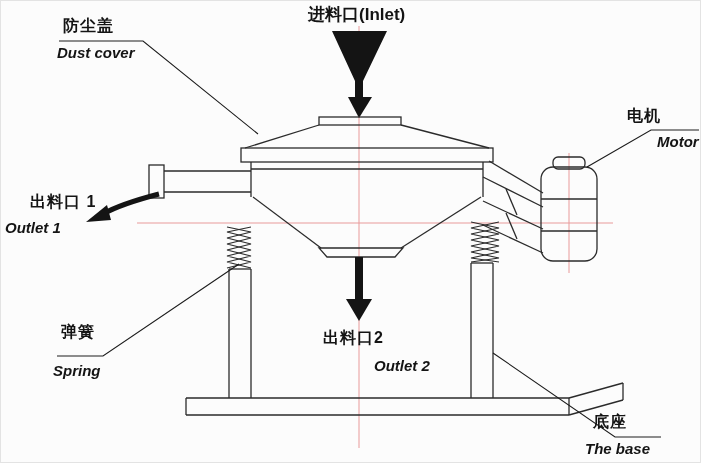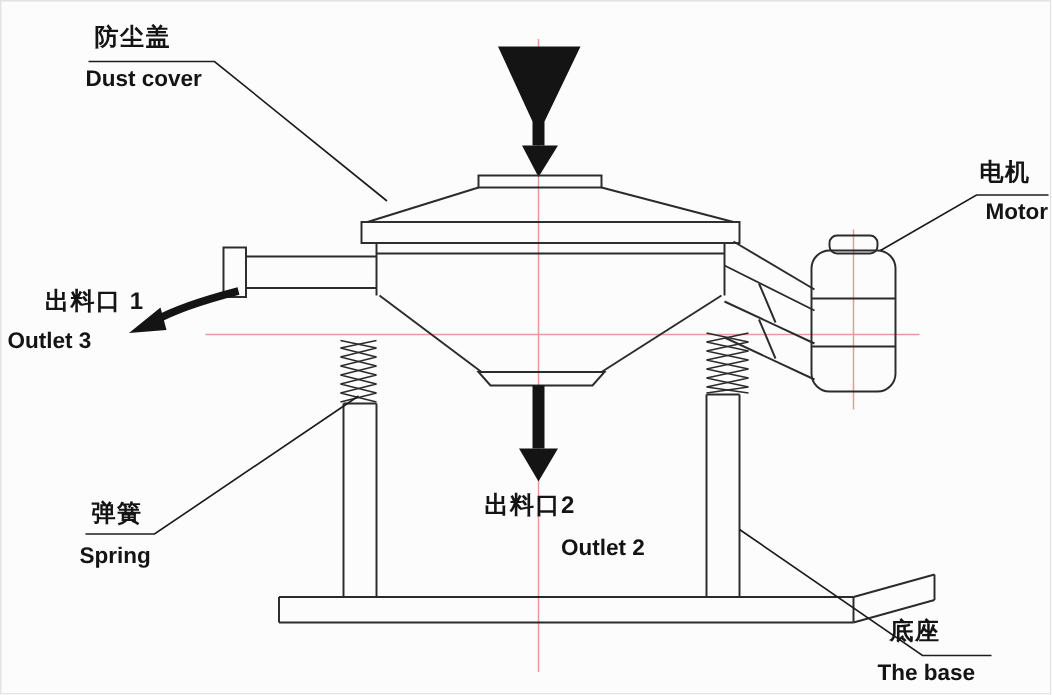--- a/index.html
+++ b/index.html
@@ -8,21 +8,21 @@
     background:#fcfcfc;
     font-family:"Liberation Sans","DejaVu Sans",sans-serif;
     overflow:hidden;border:1px solid #e3e3e3;box-sizing:border-box;
   }
   .canvas svg{position:absolute;left:0;top:0;}
   .lbl{
     position:absolute;color:#141414;font-weight:bold;
     white-space:nowrap;line-height:1.1;user-select:none;
   }
   .zh{font-size:16px;letter-spacing:1px;}
-  .en{font-size:15px;}
+  .en{font-size:15px;font-style:italic;}
   .big{font-size:17px;}
 </style>
 </head>
 <body>
 
 <div class="canvas">
 
   <svg width="701" height="463" viewBox="0 0 701 463">
 
     <g stroke="#e89a9a" stroke-width="1">
@@ -105,31 +105,32 @@
     </g>
 
     <g fill="none" stroke="#1c1c1c" stroke-width="1.1">
       <polyline points="58,40 142,40 257,133"></polyline>
       <polyline points="698,129 650,129 586,166"></polyline>
       <polyline points="56,355 102,355 238,263"></polyline>
       <polyline points="660,436 614,436 492,352"></polyline>
     </g>
   </svg>
 
+  <div class="lbl big" style="left:307px;top:5px;">进料口(Inlet)</div>
 
   <div class="lbl zh" style="left:62px;top:16px;">防尘盖</div>
   <div class="lbl en" style="left:56px;top:44px;">Dust cover</div>
 
-  <div class="lbl zh" style="left:652px;top:106px;text-align:right;">电机</div>
+  <div class="lbl zh" style="left:626px;top:106px;text-align:right;">电机</div>
   <div class="lbl en" style="left:656px;top:133px;">Motor</div>
 
   <div class="lbl zh" style="left:5px;top:192px;margin-left:24px;">出料口 1</div>
-  <div class="lbl en" style="left:4px;top:219px;">Outlet 3</div>
+  <div class="lbl en" style="left:4px;top:219px;">Outlet 1</div>
 
-  <div class="lbl zh" style="left:60px;top:333px;">弹簧</div>
+  <div class="lbl zh" style="left:60px;top:322px;">弹簧</div>
   <div class="lbl en" style="left:52px;top:362px;">Spring</div>
 
   <div class="lbl zh" style="left:322px;top:328px;text-align:right;">出料口2</div>
   <div class="lbl en" style="left:330px;top:357px;margin-left:43px;">Outlet 2</div>
 
   <div class="lbl zh" style="left:592px;top:412px;">底座</div>
   <div class="lbl en" style="left:584px;top:440px;">The base</div>
 
 </div>
 

